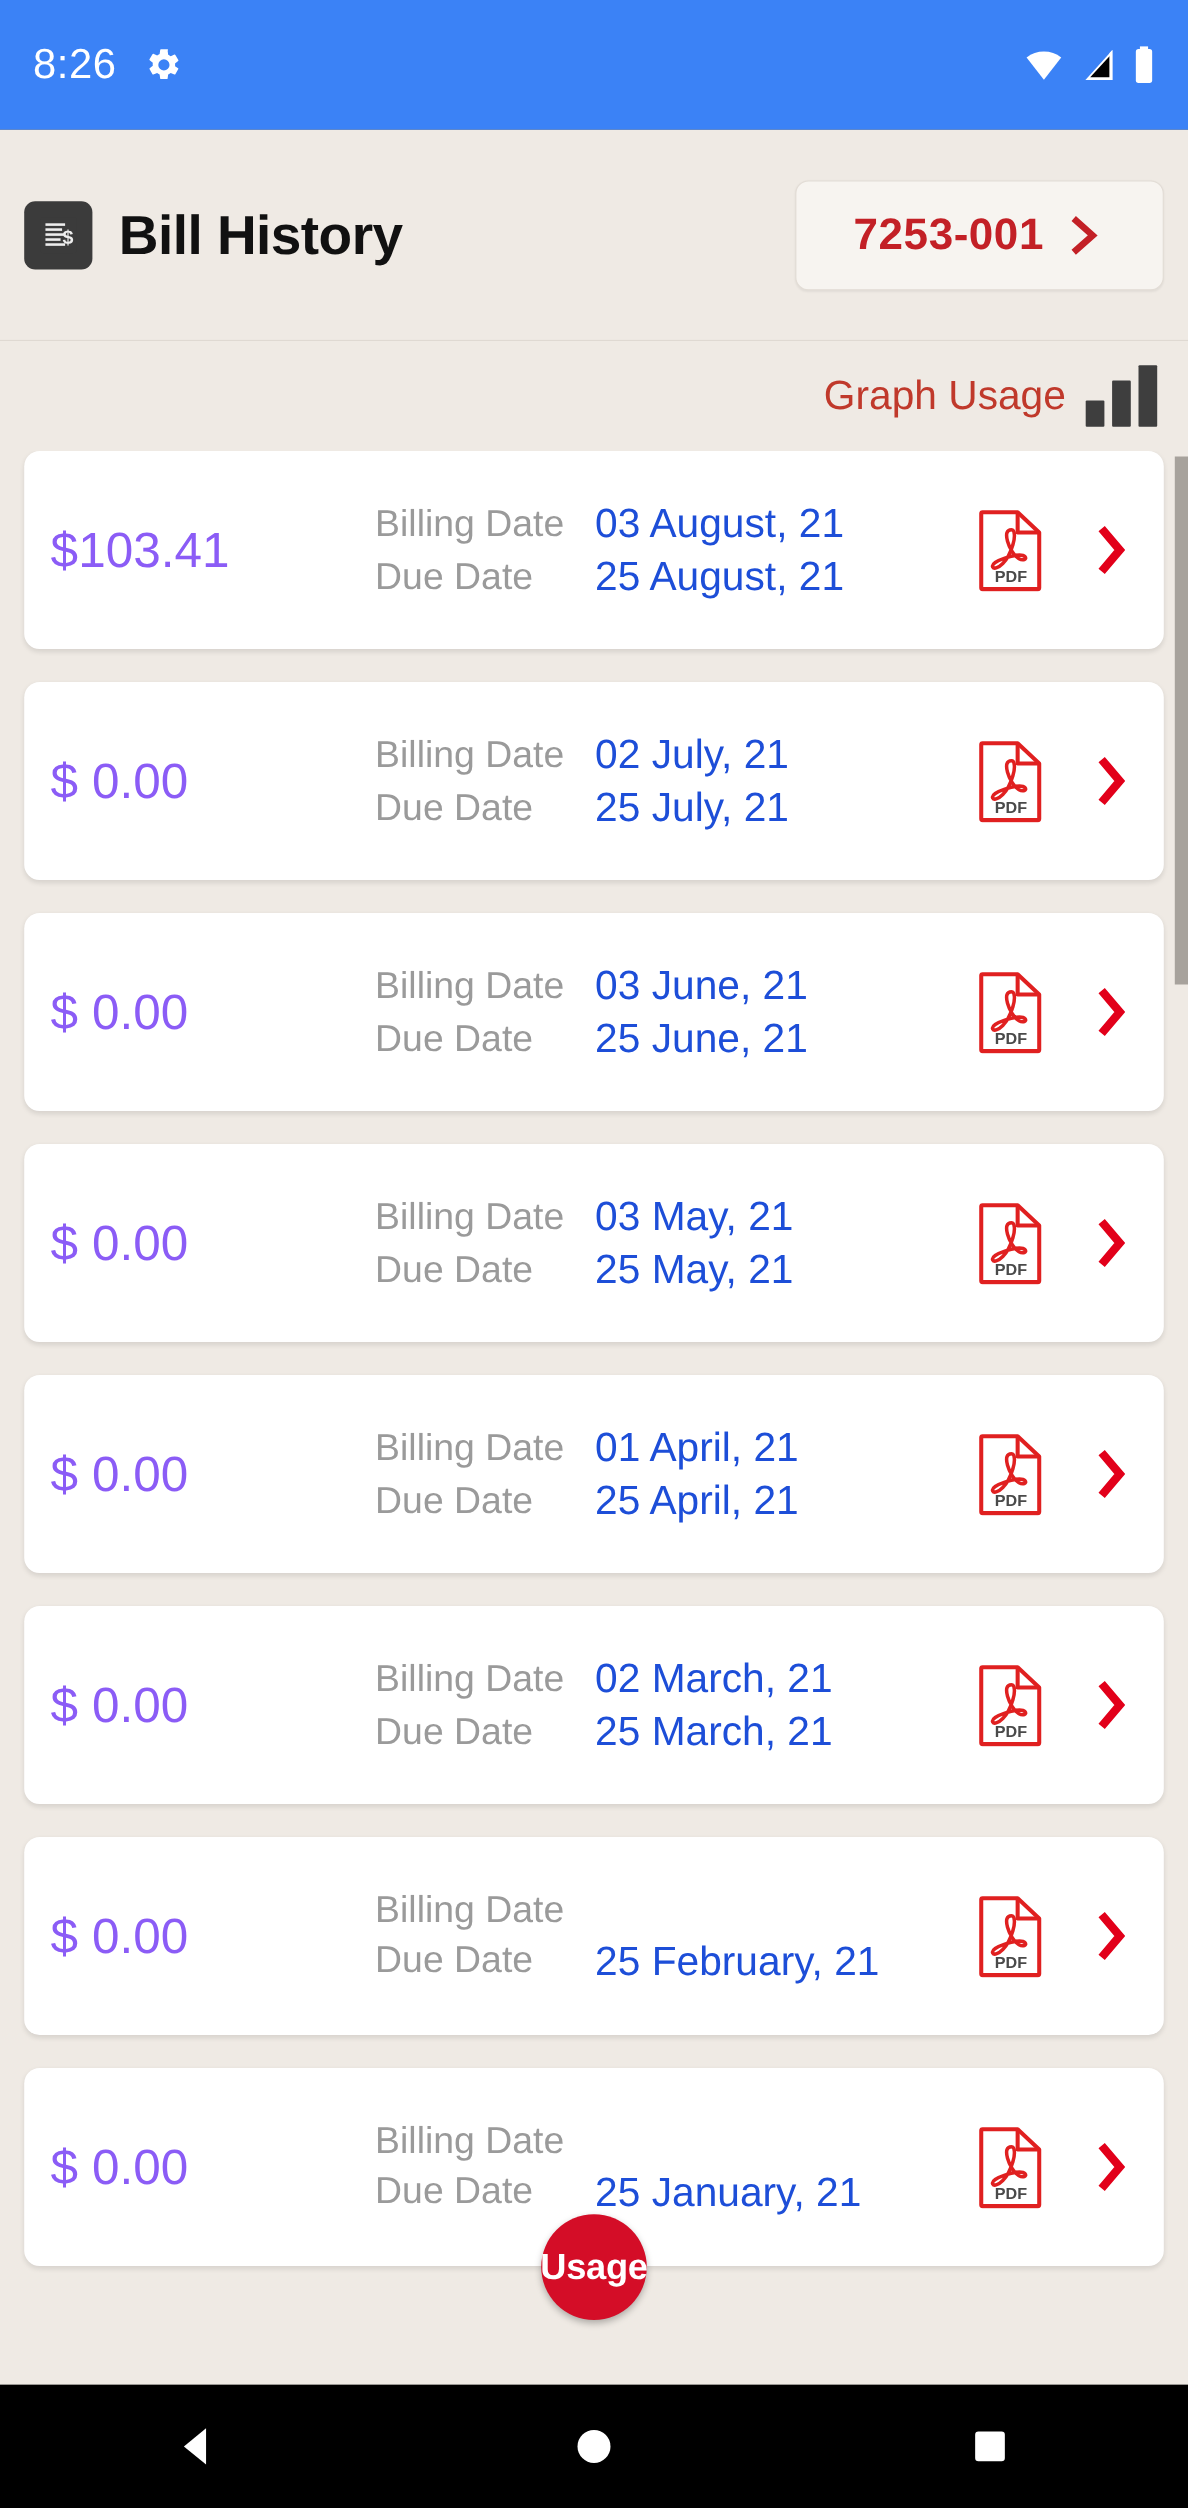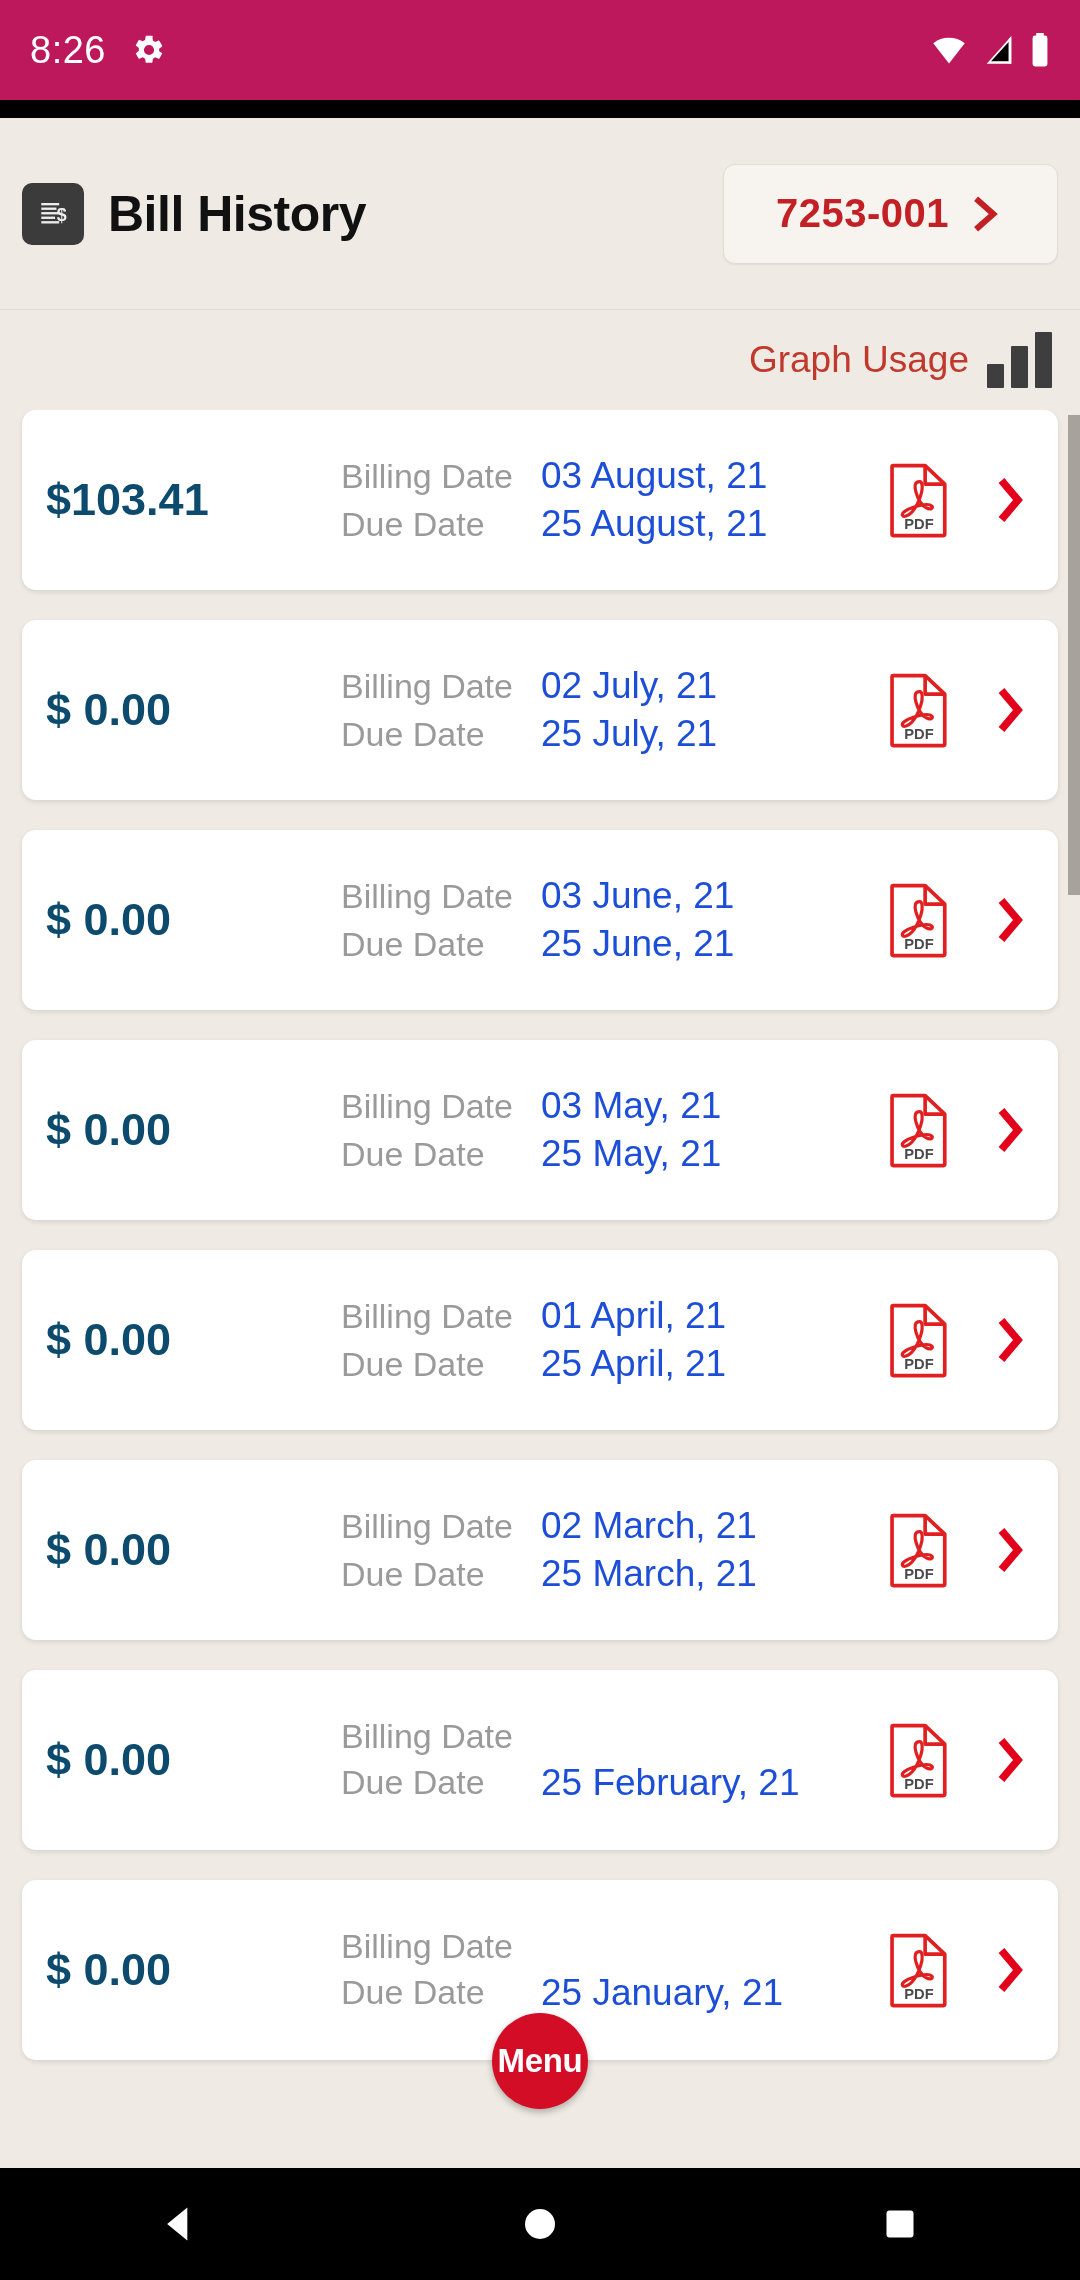--- a/index.html
+++ b/index.html
@@ -6,22 +6,22 @@
   html, body {
     width:1080px; height:2280px;
     background:#000;
     font-family:"Liberation Sans", sans-serif;
     overflow:hidden;
   }
   #screen { position:relative; width:1080px; height:2280px; background:#000; }
 
   
   .statusbar{
-    position:absolute; top:0; left:0; width:1080px; height:100px;
-    background:#be185d; color:#fff;
+    position:absolute; top:0; left:0; width:1080px; height:118px;
+    background:#3b82f6; color:#fff;
     display:flex; align-items:center; padding:0 30px;
   }
   .sb-time{ font-size:38px; letter-spacing:0.5px; font-family:"Liberation Sans", sans-serif; }
   .sb-gear{ margin-left:26px; width:34px; height:34px; display:block; }
   .sb-right{ margin-left:auto; display:flex; align-items:center; gap:14px; }
   .sb-right svg{ display:block; }
 
   
   .app{
     position:absolute; top:118px; left:0; width:1080px; height:2050px;
@@ -80,21 +80,21 @@
     position:relative;
     background:#FFFFFF;
     border-radius:14px;
     height:180px;
     margin-bottom:30px;
     box-shadow:0 2px 5px rgba(0,0,0,0.10);
     display:flex; align-items:center;
     padding:0 26px 0 24px;
   }
   .amount{
-    font-size:45px; font-weight:bold; color:#0c4a6e;
+    font-size:45px; font-weight:normal; color:#8b5cf6;
     width:295px; flex:0 0 auto; white-space:nowrap;
   }
   .dates{ flex:1 1 auto; display:flex; flex-direction:column; gap:6px; }
   .drow{ display:flex; align-items:center; }
   .dlabel{ width:200px; font-size:34px; color:#9A9A9A; white-space:nowrap; }
   .dval{ font-size:37px; color:#1d4ed8; white-space:nowrap; }
   .pdf-btn{ flex:0 0 auto; width:78px; margin-right:28px; display:flex; justify-content:center; }
   .chev{ flex:0 0 auto; width:46px; display:flex; justify-content:center; }
 
   
@@ -396,21 +396,21 @@
             <path d="M7 4 L18 17 L7 30" stroke="#E2001A" stroke-width="5" fill="none"></path>
           </svg>
         </div>
       </div>
 
     </div>
 
     <div class="scrollbar"></div>
 
     <div class="fab">
-      <span>Menu</span>
+      <span>Usage</span>
     </div>
 
   </div>
 
   <div class="navbar">
     <div>
       <svg width="44" height="44" viewBox="0 0 24 24">
         <path fill="#fff" d="M16 3 L16 21 L5 12 Z"></path>
       </svg>
     </div>

